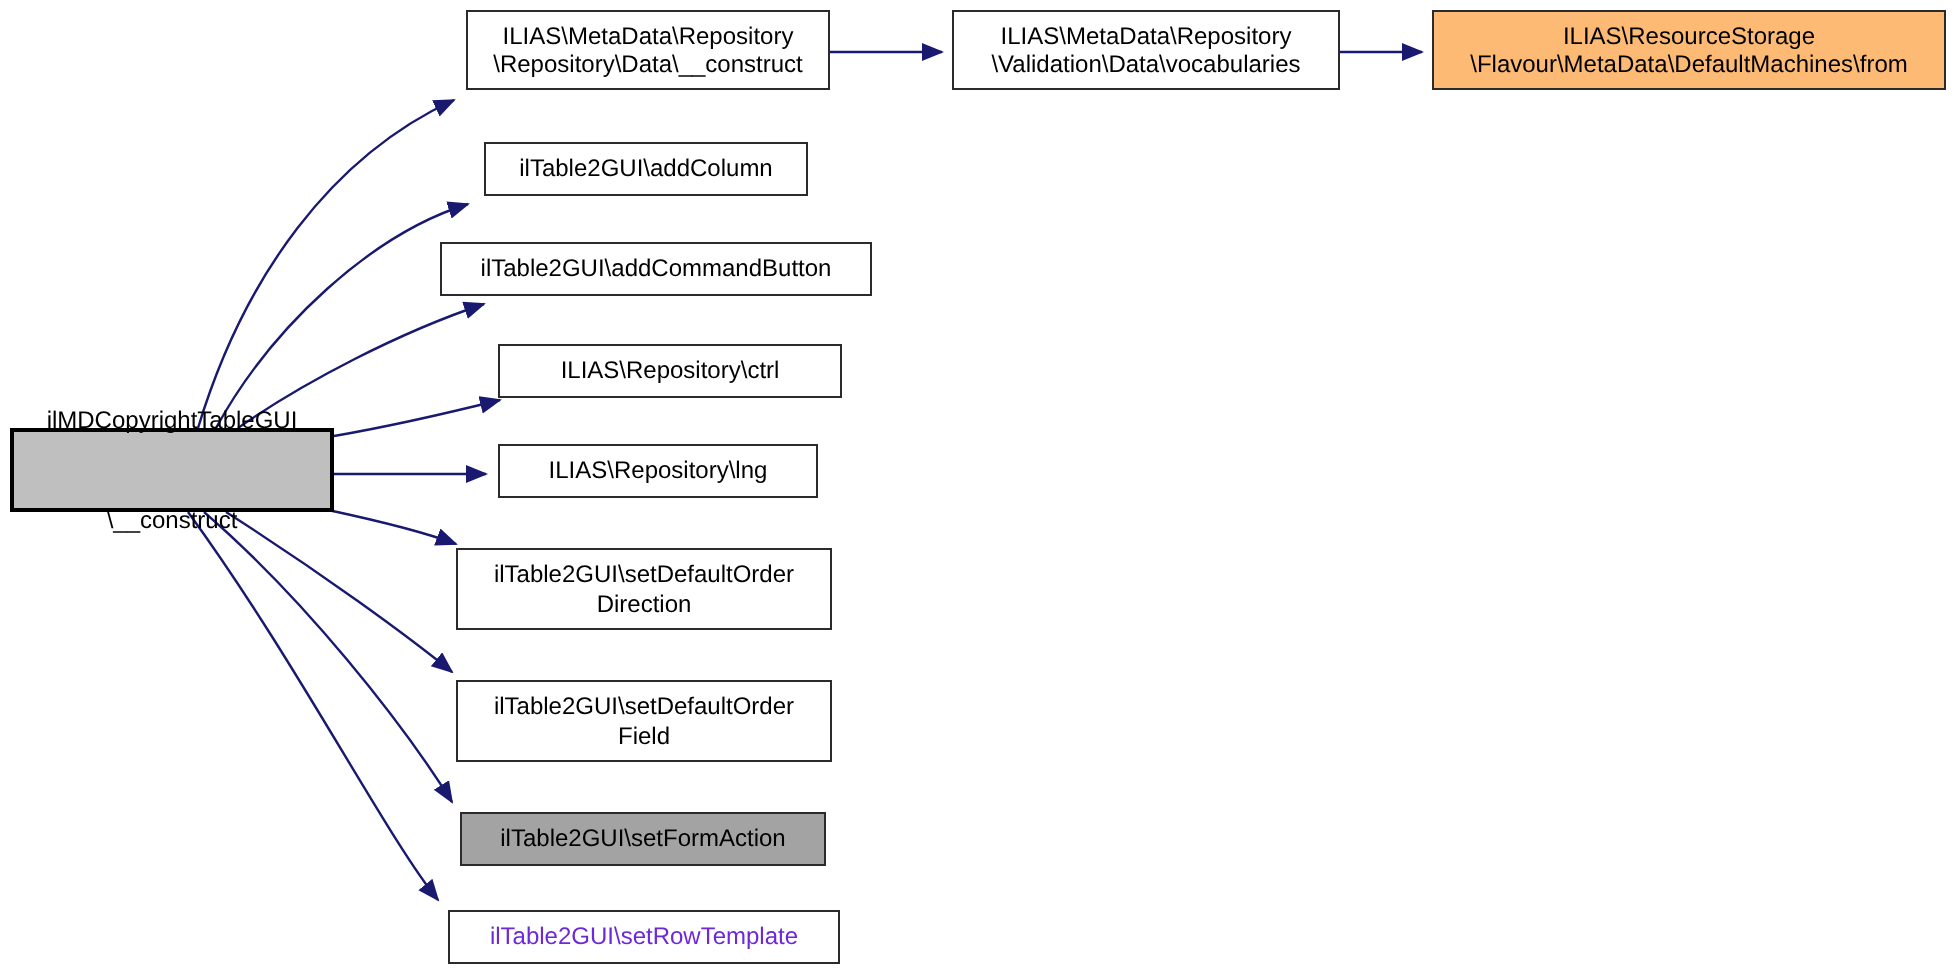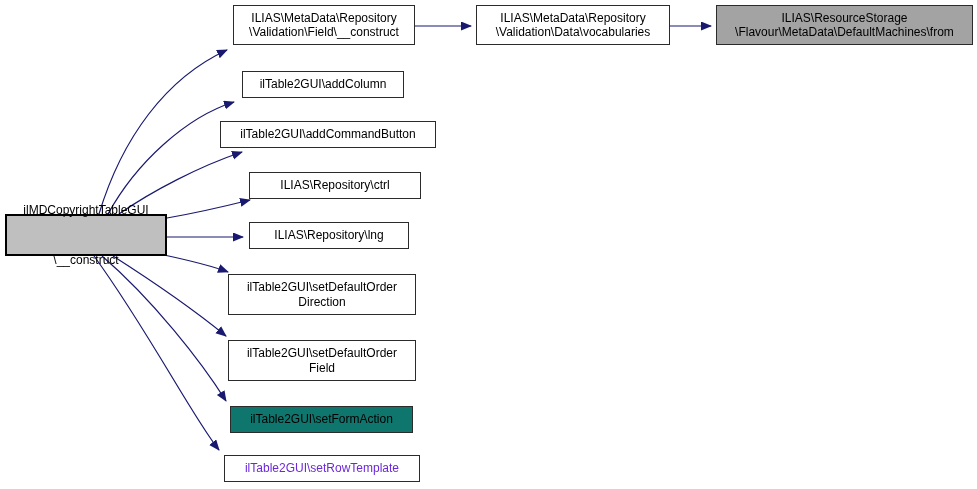--- a/index.html
+++ b/index.html
@@ -40,27 +40,27 @@
       <path d="M 415,26 L 471,26" fill="none" stroke="#191970" stroke-width="1.2" marker-end="url(#arrowhead)"></path>
       <path d="M 670,26 L 711,26" fill="none" stroke="#191970" stroke-width="1.2" marker-end="url(#arrowhead)"></path>
     </svg>
 
 <div class="node root" style="left: 5px; top: 214px; width: 162px; height: 42px; background: rgb(191, 191, 191); color: rgb(0, 0, 0);">
       <span class="line">ilMDCopyrightTableGUI</span>
       <span class="line">\__construct</span>
     </div>
     <div class="node" style="left: 233px; top: 5px; width: 182px; height: 40px; background: rgb(255, 255, 255); border-color: rgb(43, 43, 43); color: rgb(0, 0, 0);">
       <span class="line">ILIAS\MetaData\Repository</span>
-      <span class="line">\Validation\Field\__construct</span>
+      <span class="line">\Repository\Data\__construct</span>
     </div>
     <div class="node" style="left: 476px; top: 5px; width: 194px; height: 40px; background: rgb(255, 255, 255); border-color: rgb(43, 43, 43); color: rgb(0, 0, 0);">
       <span class="line">ILIAS\MetaData\Repository</span>
       <span class="line">\Validation\Data\vocabularies</span>
     </div>
-    <div class="node" style="left: 716px; top: 5px; width: 257px; height: 40px; background: #a3a3a3; border-color: rgb(43, 43, 43); color: rgb(0, 0, 0);">
+    <div class="node" style="left: 716px; top: 5px; width: 257px; height: 40px; background: #fdba74; border-color: rgb(43, 43, 43); color: rgb(0, 0, 0);">
       <span class="line">ILIAS\ResourceStorage</span>
       <span class="line">\Flavour\MetaData\DefaultMachines\from</span>
     </div>
     <div class="node" style="left: 242px; top: 71px; width: 162px; height: 27px; background: rgb(255, 255, 255); border-color: rgb(43, 43, 43); color: rgb(0, 0, 0); text-align: center;">
       <span class="line">ilTable2GUI\addColumn</span>
     </div>
     <div class="node" style="left: 220px; top: 121px; width: 216px; height: 27px; background: rgb(255, 255, 255); border-color: rgb(43, 43, 43); color: rgb(0, 0, 0);">
       <span class="line">ilTable2GUI\addCommandButton</span>
     </div>
     <div class="node" style="left: 249px; top: 172px; width: 172px; height: 27px; background: rgb(255, 255, 255); border-color: rgb(43, 43, 43); color: rgb(0, 0, 0);">
@@ -70,19 +70,19 @@
       <span class="line">ILIAS\Repository\lng</span>
     </div>
     <div class="node" style="left: 228px; top: 274px; width: 188px; height: 41px; background: rgb(255, 255, 255); border-color: rgb(43, 43, 43); color: rgb(0, 0, 0);">
       <span class="line">ilTable2GUI\setDefaultOrder</span>
       <span class="line">Direction</span>
     </div>
     <div class="node" style="left: 228px; top: 340px; width: 188px; height: 41px; background: rgb(255, 255, 255); border-color: rgb(43, 43, 43); color: rgb(0, 0, 0);">
       <span class="line">ilTable2GUI\setDefaultOrder</span>
       <span class="line">Field</span>
     </div>
-    <div class="node" style="left: 230px; top: 406px; width: 183px; height: 27px; background: #0f766e; border-color: rgb(43, 43, 43); color: rgb(0, 0, 0);">
+    <div class="node" style="left: 230px; top: 406px; width: 183px; height: 27px; background: #a3a3a3; border-color: rgb(43, 43, 43); color: rgb(0, 0, 0);">
       <span class="line">ilTable2GUI\setFormAction</span>
     </div>
     <div class="node" style="left: 224px; top: 455px; width: 196px; height: 27px; background: rgb(255, 255, 255); border-color: rgb(43, 43, 43); color: #6d28d9;">
       <span class="line">ilTable2GUI\setRowTemplate</span>
     </div>
   </div>
 
 </body></html>

